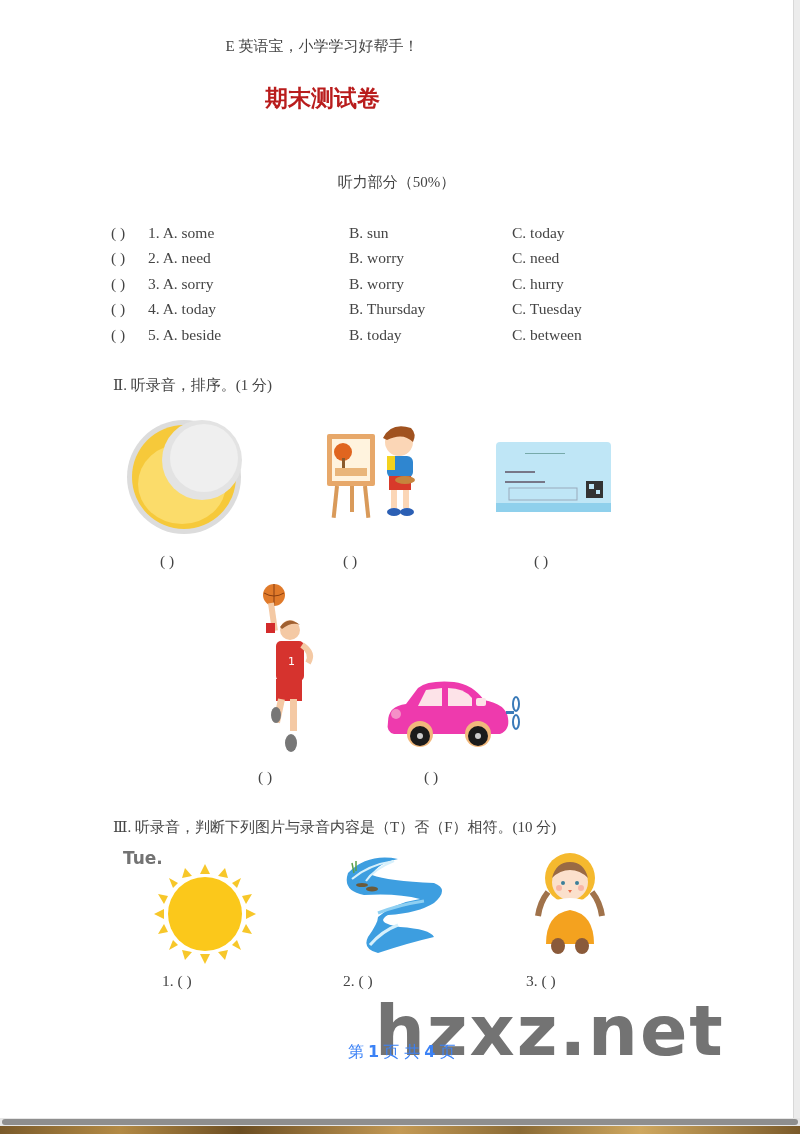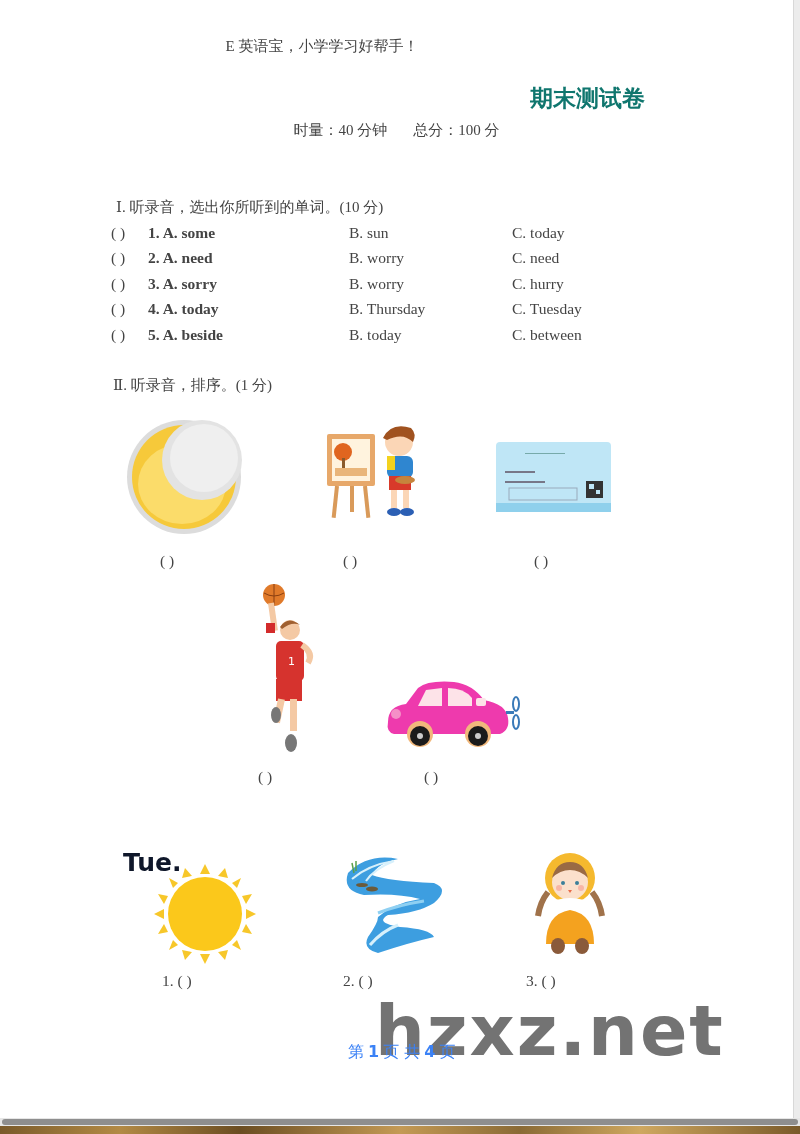--- a/index.html
+++ b/index.html
@@ -6,49 +6,46 @@
   html, body { width: 800px; height: 1134px; overflow: hidden; background: #fff; }
   body { position: relative; font-family: "Liberation Serif", "DejaVu Serif", serif; color: #333; }
   .page { position: absolute; left: 0; top: 0; width: 793px; height: 1118px; background: #fff; }
   .page-edge { position: absolute; left: 793px; top: 0; width: 7px; height: 1118px; background: #ececec; border-left: 1px solid #d8d8d8; }
   .hscroll { position: absolute; left: 0; top: 1118px; width: 800px; height: 8px; background: #e6e6e6; }
   .hscroll-thumb { position: absolute; left: 2px; top: 1px; width: 796px; height: 6px; border-radius: 3px; background: #8e8e8e; }
   .desk { position: absolute; left: 0; top: 1126px; width: 800px; height: 8px;
           background: linear-gradient(90deg,#7a5a2a,#b38a45 15%,#6b4d22 30%,#c49a55 50%,#8a6a35 65%,#cfa860 80%,#7a5a2a); }
   .abs { position: absolute; white-space: nowrap; }
   .header-note { top: 37px; left: 0; width: 644px; text-align: center; font-size: 15px; color: #444; }
-  .title { top: 83px; left: 0; width: 645px; text-align: right; font-size: 23px; font-weight: bold; color: #0f766e; font-family: "DejaVu Sans", sans-serif; }
+  .title { top: 83px; left: 0; width: 645px; text-align: center; font-size: 23px; font-weight: bold; color: #b91c1c; font-family: "DejaVu Sans", sans-serif; }
   .meta { top: 121px; left: 0; width: 793px; text-align: center; font-size: 15px; color: #444; }
   .meta span + span { margin-left: 26px; }
   .part { top: 173px; left: 0; width: 793px; text-align: center; font-size: 15px; color: #444; }
   .sec { font-size: 15px; color: #444; }
   .q-row { position: absolute; left: 111px; width: 560px; height: 20px; font-size: 15.5px; color: #444; }
   .q-row .paren { position: absolute; left: 0; }
-  .q-row .qa { position: absolute; left: 37px; font-weight: bold; }
+  .q-row .qa { position: absolute; left: 37px; }
   .q-row .qb { position: absolute; left: 229px; margin-left: 9px; }
   .q-row .qc { position: absolute; left: 401px; }
   .blank { font-size: 15.5px; color: #444; }
   .pic { position: absolute; }
   .watermark { position: absolute; left: 375px; top: 990px; font-family: "DejaVu Sans", sans-serif; font-weight: bold; font-size: 70px; color: #737373; letter-spacing: 2px; }
   .footer { top: 1042px; left: 348px; font-size: 16px; color: #3b82f6; font-family: "DejaVu Sans", sans-serif; }
   .footer b { font-weight: bold; margin: 0 4px; }
-  .tue { position: absolute; left: 123px; top: 848px; font-family: "DejaVu Sans", sans-serif; font-weight: bold; font-size: 25px; color: #0f172a; }
+  .tue { position: absolute; left: 123px; top: 848px; font-family: "DejaVu Sans", sans-serif; font-weight: bold; font-size: 17px; color: #737373; }
 </style>
 </head>
 <body>
 
 <div class="page">
 
   <div class="abs header-note">E 英语宝，小学学习好帮手！</div>
   <div class="abs title">期末测试卷</div>
-  <div class="abs meta">
-    <span>时量：40 分钟</span><span>总分：100 分</span>
-  </div>
-
-  <div class="abs sec" style="left:116px; top:198px;">Ⅰ. 听录音，选出你所听到的单词。(10 分)</div>
+  <div class="abs part">听力部分（50%）</div>
+
 
   <div class="q-row" style="top:224px;">
     <span class="paren">(        )</span>
     <span class="qa">1. A. some</span>
     <span class="qb">B. sun</span>
     <span class="qc">C. today</span>
   </div>
   <div class="q-row" style="top:249px;">
     <span class="paren">(        )</span>
     <span class="qa">2. A. need</span>
@@ -149,20 +146,21 @@
     <circle cx="36" cy="58" r="10" fill="#1b1b1b"></circle>
     <circle cx="94" cy="58" r="10" fill="#1b1b1b"></circle>
     <circle cx="36" cy="58" r="3" fill="#ccc"></circle>
     <circle cx="94" cy="58" r="3" fill="#ccc"></circle>
     <rect x="122" y="33" width="8" height="3" fill="#3a7ab8"></rect>
     <ellipse cx="132" cy="26" rx="3" ry="7" fill="none" stroke="#3a7ab8" stroke-width="2"></ellipse>
     <ellipse cx="132" cy="44" rx="3" ry="7" fill="none" stroke="#3a7ab8" stroke-width="2"></ellipse>
   </svg>
   <div class="abs blank" style="left:424px; top:768px;">(      )</div>
 
+  <div class="abs sec" style="left:113px; top:818px;">Ⅲ. 听录音，判断下列图片与录音内容是（T）否（F）相符。(10 分)</div>
 
   <div class="tue">Tue.</div>
   <svg class="pic" style="left:154px; top:864px;" width="102" height="100" viewBox="0 0 102 100">
     <g fill="#f7c72a">
       <polygon points="51,0 56,10 46,10"></polygon>
       <polygon points="51,100 56,90 46,90"></polygon>
       <polygon points="0,50 10,45 10,55"></polygon>
       <polygon points="102,50 92,45 92,55"></polygon>
       <polygon points="15,14 24,19 19,24"></polygon>
       <polygon points="87,14 78,19 83,24"></polygon>

